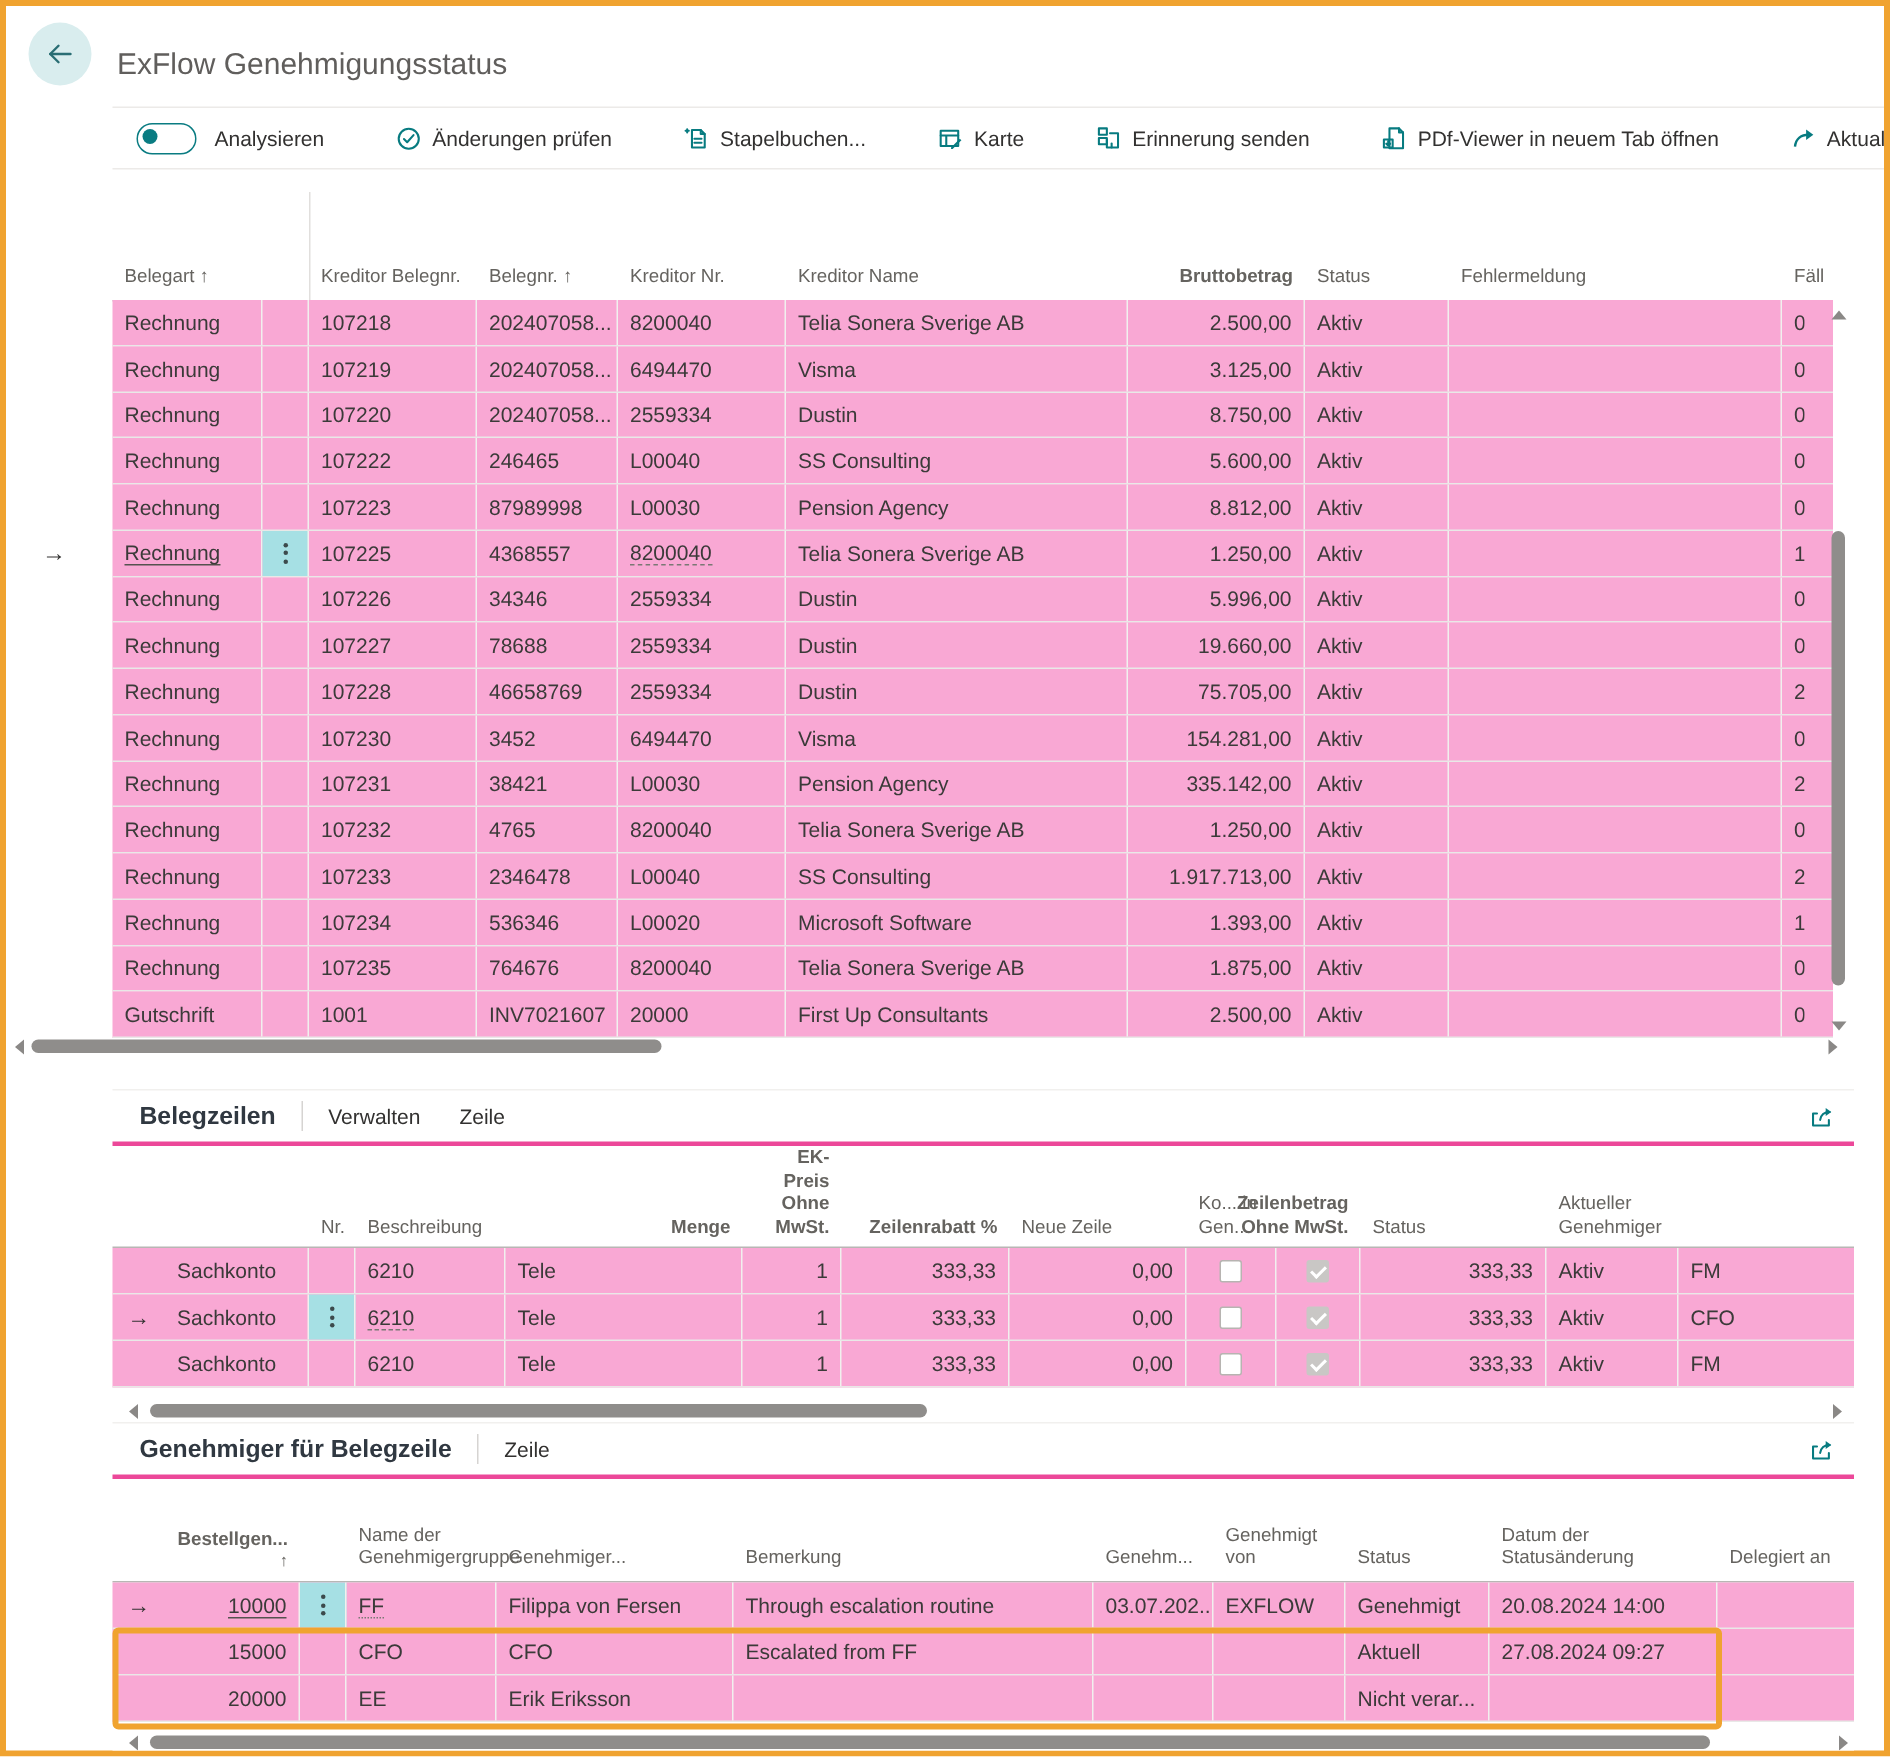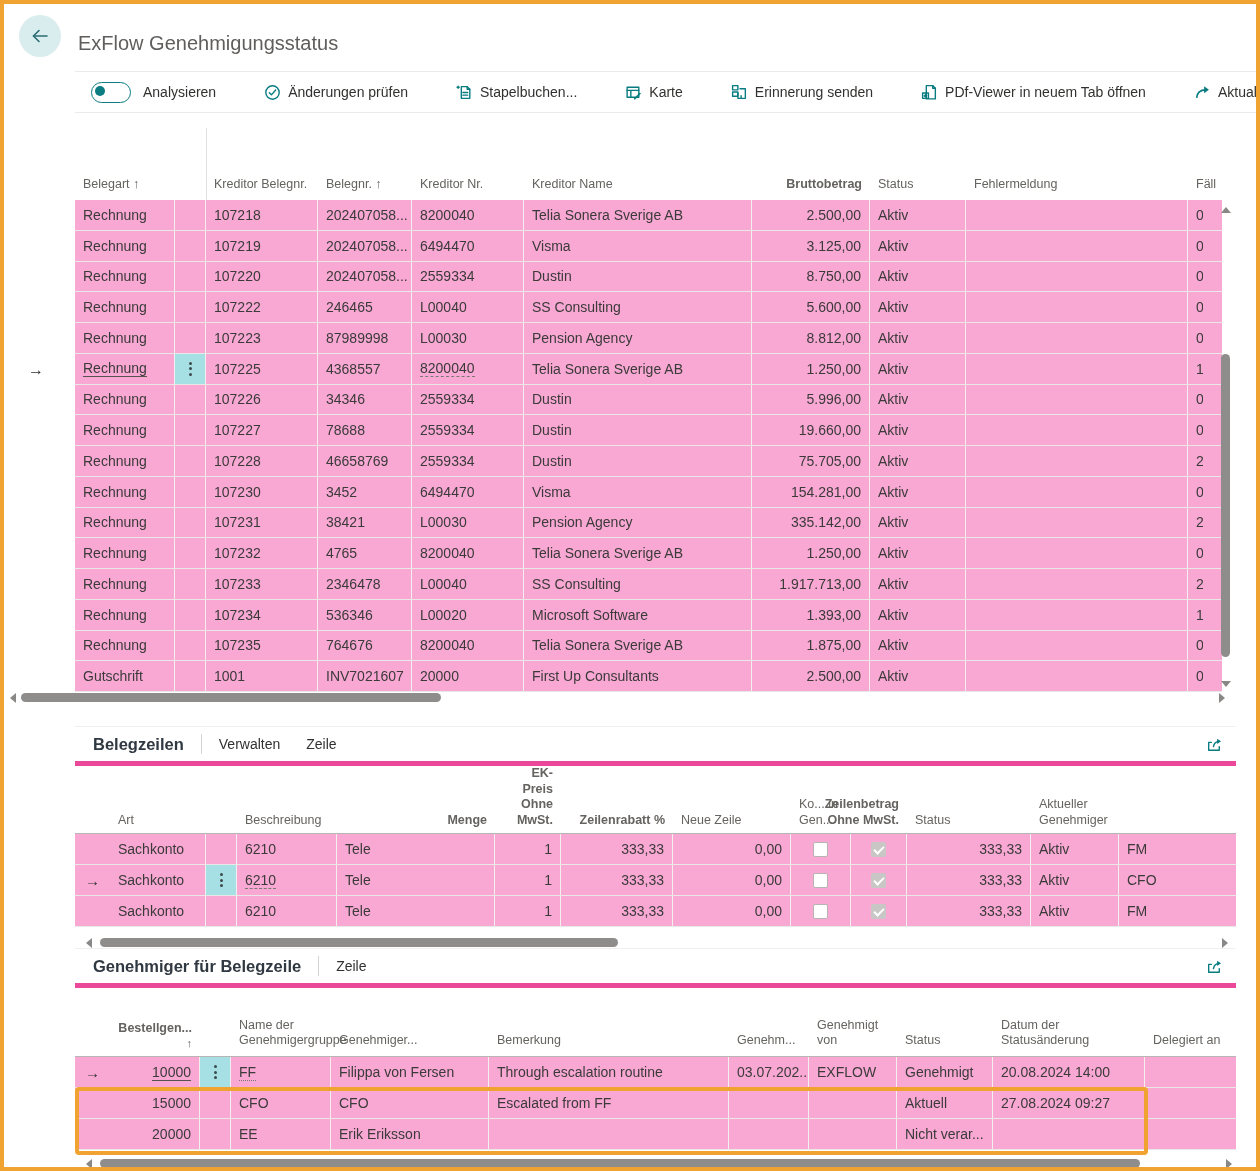--- a/index.html
+++ b/index.html
@@ -61,21 +61,21 @@
   .tri-up{border-width:0 5px 6px 5px;border-color:transparent transparent #8a8886 transparent;}
   .tri-down{border-width:6px 5px 0 5px;border-color:#8a8886 transparent transparent transparent;}
   .tri-left{border-width:5px 6px 5px 0;border-color:transparent #8a8886 transparent transparent;}
   .tri-right{border-width:5px 0 5px 6px;border-color:transparent transparent transparent #8a8886;}
   .thumb-h{position:absolute;height:9px;border-radius:5px;background:#8f8d8b;top:1px;}
   .thumb-v{position:absolute;width:9px;border-radius:5px;background:#8f8d8b;left:3px;}
   .hscroll{position:relative;height:12px;}
 
   
   .card{position:absolute;left:71px;width:1161px;background:#fff;}
-  .sec-head{height:34px;display:flex;align-items:center;padding-left:18px;border-bottom:5px solid #ec4899;border-top:1px solid #f1f0ee;}
+  .sec-head{height:34px;display:flex;align-items:center;padding-left:18px;border-bottom:3px solid #ec4899;border-top:1px solid #f1f0ee;}
   .sec-title{font-size:16.5px;font-weight:bold;color:#303841;}
   .vr{width:1px;height:20px;background:#d6d4d2;margin:0 17px;}
   .sec-menu{display:flex;gap:26px;font-size:14px;color:#323130;}
   .sec-menu span{cursor:pointer;}
   .sec-share{margin-left:auto;margin-right:12px;cursor:pointer;display:flex;}
 
   .callout{position:absolute;left:0;top:99px;width:1073px;height:68px;border:4px solid #f0a330;
            border-radius:4px;pointer-events:none;z-index:5;box-sizing:border-box;}
   .freeze-line{width:1px;background:#e1dfdd;}
 </style>
@@ -424,22 +424,22 @@
       <span class="sec-share">
         <svg width="19" height="19" viewBox="0 0 18 18" fill="none" stroke="#077b80" stroke-width="1.3" stroke-linecap="round" stroke-linejoin="round">
             <path d="M6 7H3.5v7.5h10V11"></path>
             <path d="M8 11c.5-3.5 3-5 6-5"></path>
             <path d="M11.5 3.5 15 6l-3.5 2.5z" fill="#077b80" stroke="none"></path>
           </svg>
       </span>
     </div>
     <div class="grid-lines hrow" id="bz-header" style="height:67px;">
         <div class="hcell"></div>
-        <div class="hcell">Art</div>
         <div class="hcell"></div>
+        <div class="hcell">Nr.</div>
         <div class="hcell">Beschreibung</div>
         <div class="hcell r">Menge</div>
         <div class="hcell r">EK-Preis Ohne MwSt.</div>
         <div class="hcell r">Zeilenrabatt %</div>
         <div class="hcell">Neue Zeile</div>
         <div class="hcell">Ko... in Gen...</div>
         <div class="hcell r">Zeilenbetrag Ohne MwSt.</div>
         <div class="hcell">Status</div>
         <div class="hcell">Aktueller Genehmiger</div>
       </div>

